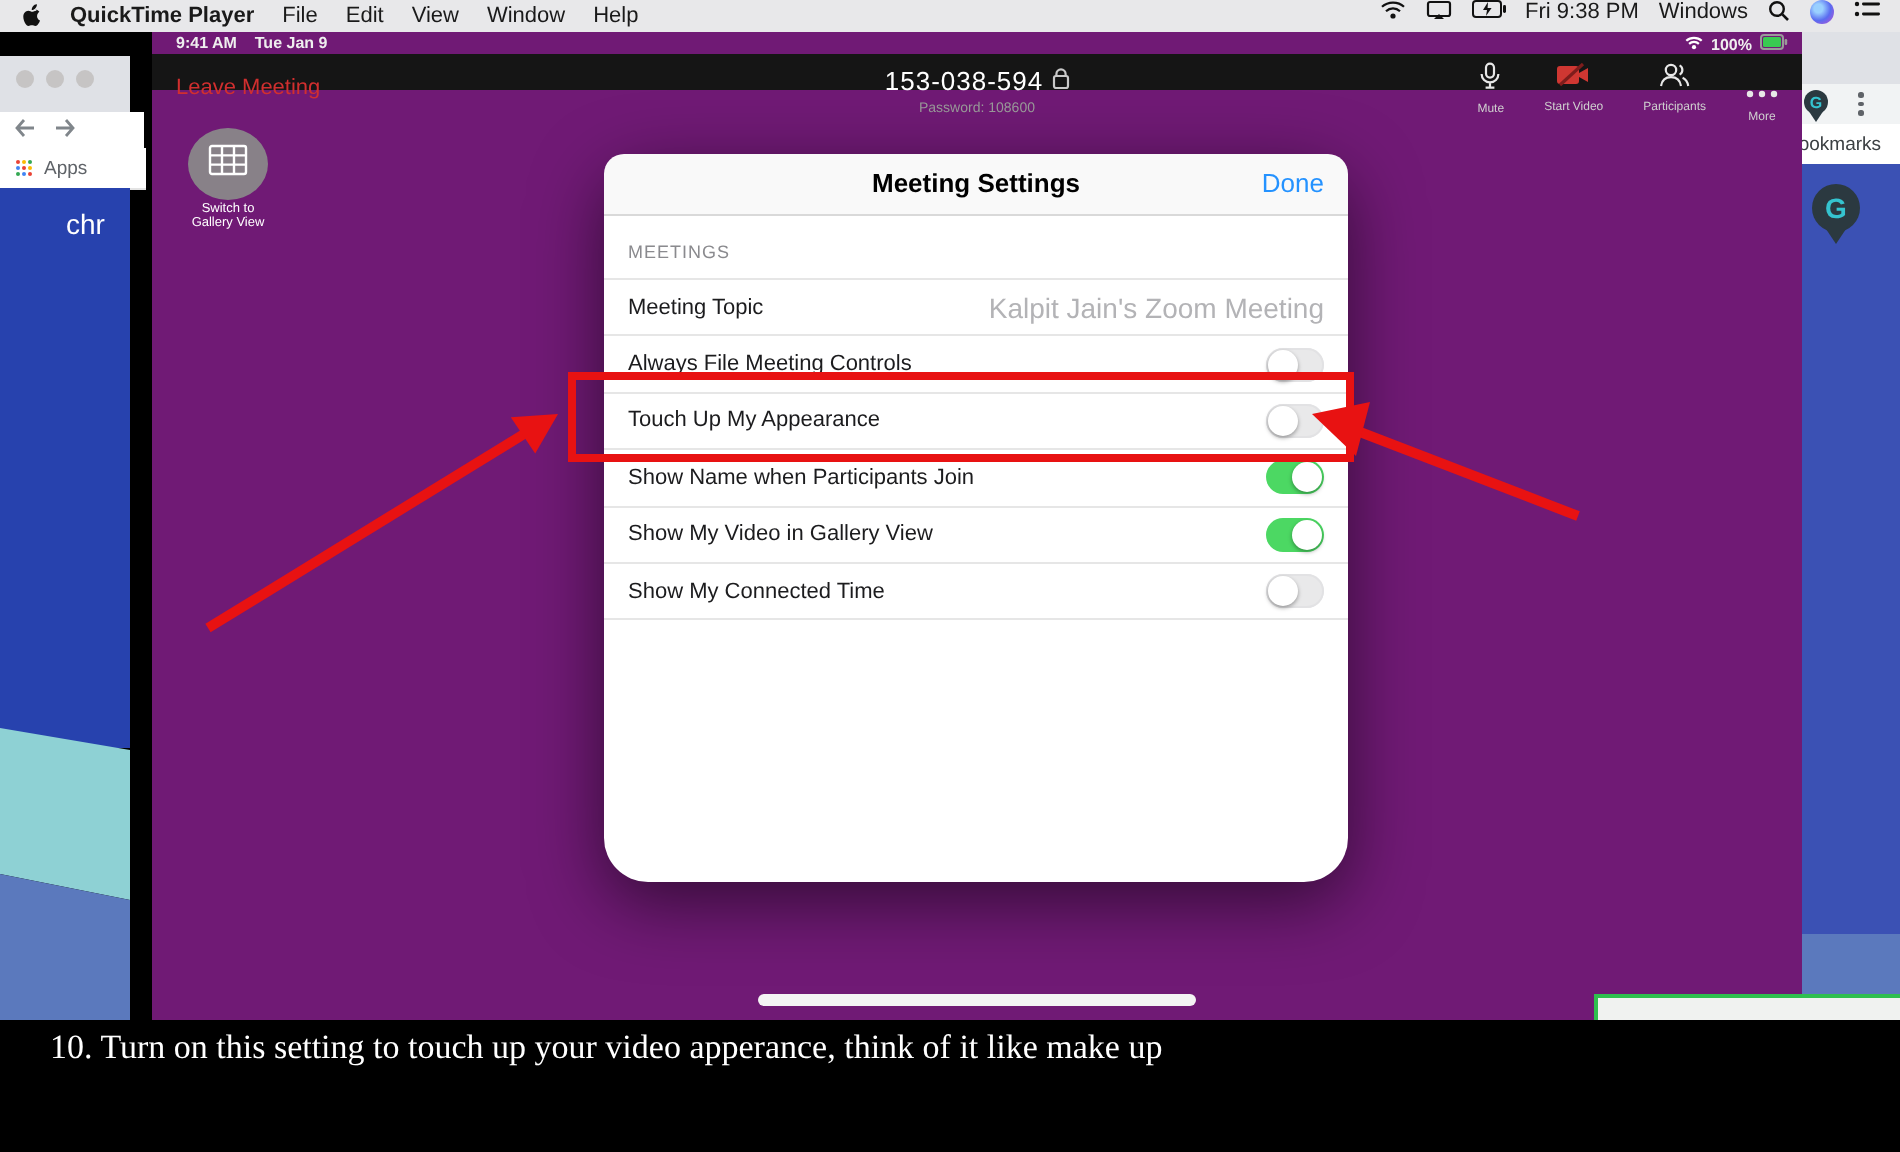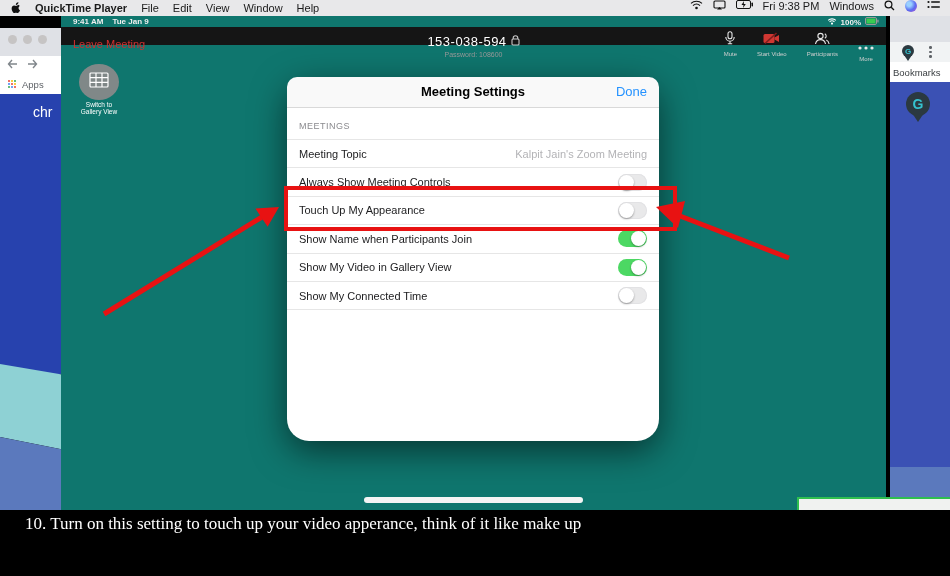--- a/index.html
+++ b/index.html
@@ -40,21 +40,21 @@
   .kebab i{width:2.5px;height:2.5px;border-radius:50%;background:#5f6368;display:block;}
   .gpin{position:relative;display:inline-block;}
   .gpin .head{border-radius:50%;background:#2b3940;color:#35c3cf;font-weight:bold;
     display:flex;align-items:center;justify-content:center;}
   .gpin .tail{position:absolute;left:50%;transform:translateX(-50%);width:0;height:0;
     border-left:4px solid transparent;border-right:4px solid transparent;border-top:6px solid #2b3940;}
   
   #greenbox{position:absolute;left:797px;top:497px;width:153px;height:14px;background:#f0f2f0;
     border-top:2px solid #2fbf4f;border-left:2px solid #2fbf4f;z-index:32;}
   
-  #ipad{position:absolute;left:61px;top:16px;width:825px;height:494px;background:#0f766e;z-index:20;}
+  #ipad{position:absolute;left:76px;top:16px;width:825px;height:494px;background:#701a75;z-index:20;}
   #ipad-status{position:absolute;left:0;top:0;width:825px;height:11px;color:#efefef;font-size:8px;font-weight:bold;}
   #ipad-status .lft{position:absolute;left:12px;top:1px;display:flex;gap:9px;}
   #ipad-status .rgt{position:absolute;right:7px;top:1px;display:flex;gap:4px;align-items:center;}
   #zoombar{position:absolute;left:0;top:11px;width:825px;height:18px;background:#151515;}
   .leave{position:absolute;left:12px;top:11px;font-size:11px;color:#d02f2f;}
   .meetid{position:absolute;left:0;top:5px;width:825px;text-align:center;color:#fff;}
   .meetid .id{font-size:13px;letter-spacing:.5px;display:inline-flex;align-items:center;gap:4px;}
   .meetid .pw{font-size:7px;color:#9a9a9a;margin-top:1px;}
   .zbtns{position:absolute;right:12px;top:4px;display:flex;gap:20px;}
   .zbtn{display:flex;flex-direction:column;align-items:center;gap:2px;}
@@ -69,21 +69,21 @@
     border-radius:22px;box-shadow:0 10px 35px rgba(0,0,0,.55);}
   .mhead{position:relative;height:30px;background:#f9f9f9;border-bottom:1px solid #d9d9d9;
     border-radius:10px 10px 0 0;}
   .mtitle{text-align:center;line-height:30px;font-size:13px;font-weight:bold;color:#000;}
   .done{position:absolute;right:12px;top:0;line-height:30px;font-size:13px;color:#2492ff;}
   .section{padding:13px 12px 0 12px;font-size:9px;letter-spacing:.5px;color:#8a8a8e;height:10px;}
   .mlist{margin-top:8px;border-bottom:1px solid #e6e6e6;}
   .mrow{height:27.4px;border-top:1px solid #e6e6e6;display:flex;align-items:center;
     padding:0 12px;justify-content:space-between;}
   .mrow .rlabel{font-size:11px;color:#1c1c1e;}
-  .mrow .rvalue{font-size:11px;color:#b3b3b6;}
+  .mrow .rvalue{font-size:14px;color:#b3b3b6;}
   .tg{width:29px;height:17px;border-radius:9px;background:#e9e9ea;position:relative;
     box-shadow:inset 0 0 0 1px #e2e2e4;flex:0 0 auto;}
   .tg::after{content:"";position:absolute;left:1px;top:1px;width:15px;height:15px;border-radius:50%;
     background:#fff;box-shadow:0 1px 2px rgba(0,0,0,.35);}
   .tg.on{background:#4cd863;box-shadow:none;}
   .tg.on::after{left:13px;}
   #homebar{position:absolute;left:303px;top:481px;width:219px;height:6px;border-radius:3px;background:#f4f4f4;}
   
   #captionbar{position:absolute;left:0;top:510px;width:950px;height:66px;background:#000;z-index:40;}
   #captionbar .cap{position:absolute;left:25px;top:4px;color:#fff;font-size:17px;
@@ -331,21 +331,21 @@
       <div class="mtitle">Meeting Settings</div>
       <div class="done">Done</div>
     </div>
     <div class="section">MEETINGS</div>
     <div class="mlist">
       <div class="mrow">
         <span class="rlabel">Meeting Topic</span>
         <span class="rvalue">Kalpit Jain's Zoom Meeting</span>
       </div>
       <div class="mrow">
-        <span class="rlabel">Always Show Meeting Controls</span>
+        <span class="rlabel">Always File Meeting Controls</span>
         <span class="tg"></span>
       </div>
       <div class="mrow">
         <span class="rlabel">Touch Up My Appearance</span>
         <span class="tg"></span>
       </div>
       <div class="mrow">
         <span class="rlabel">Show Name when Participants Join</span>
         <span class="tg on"></span>
       </div>

